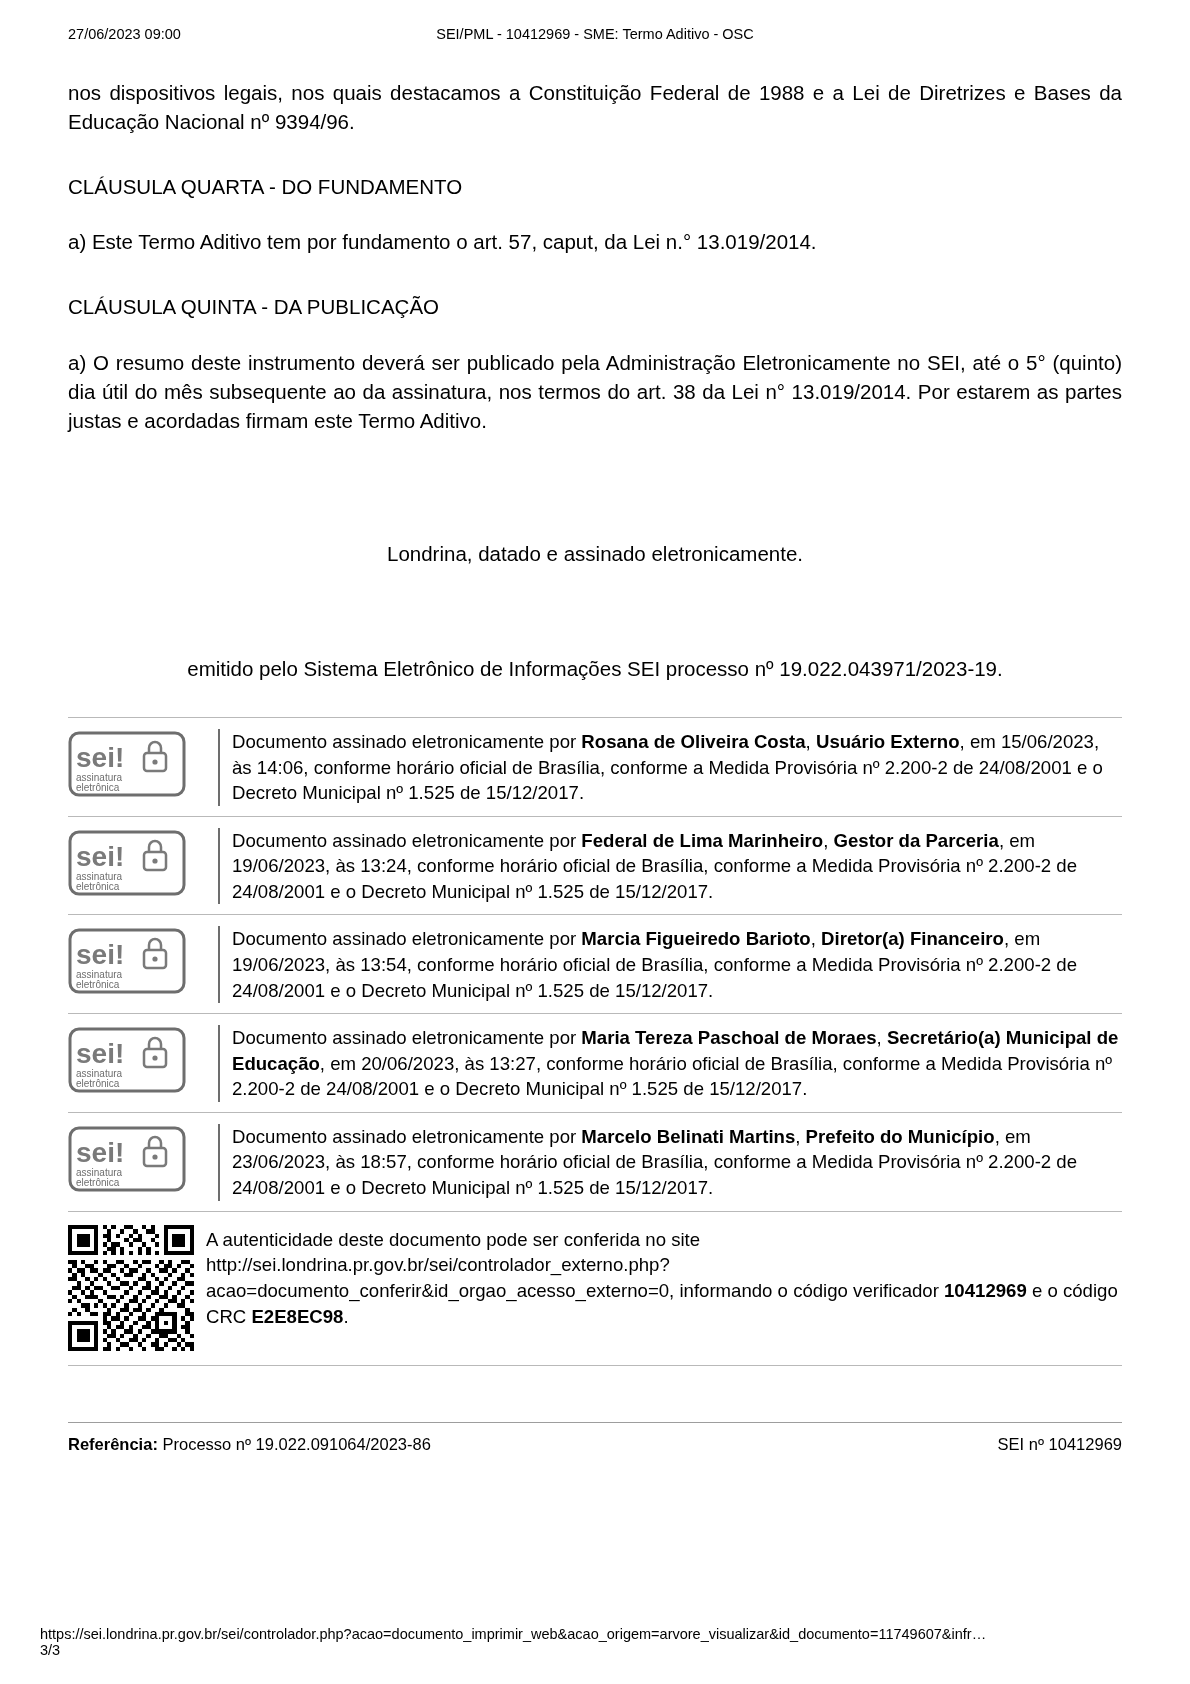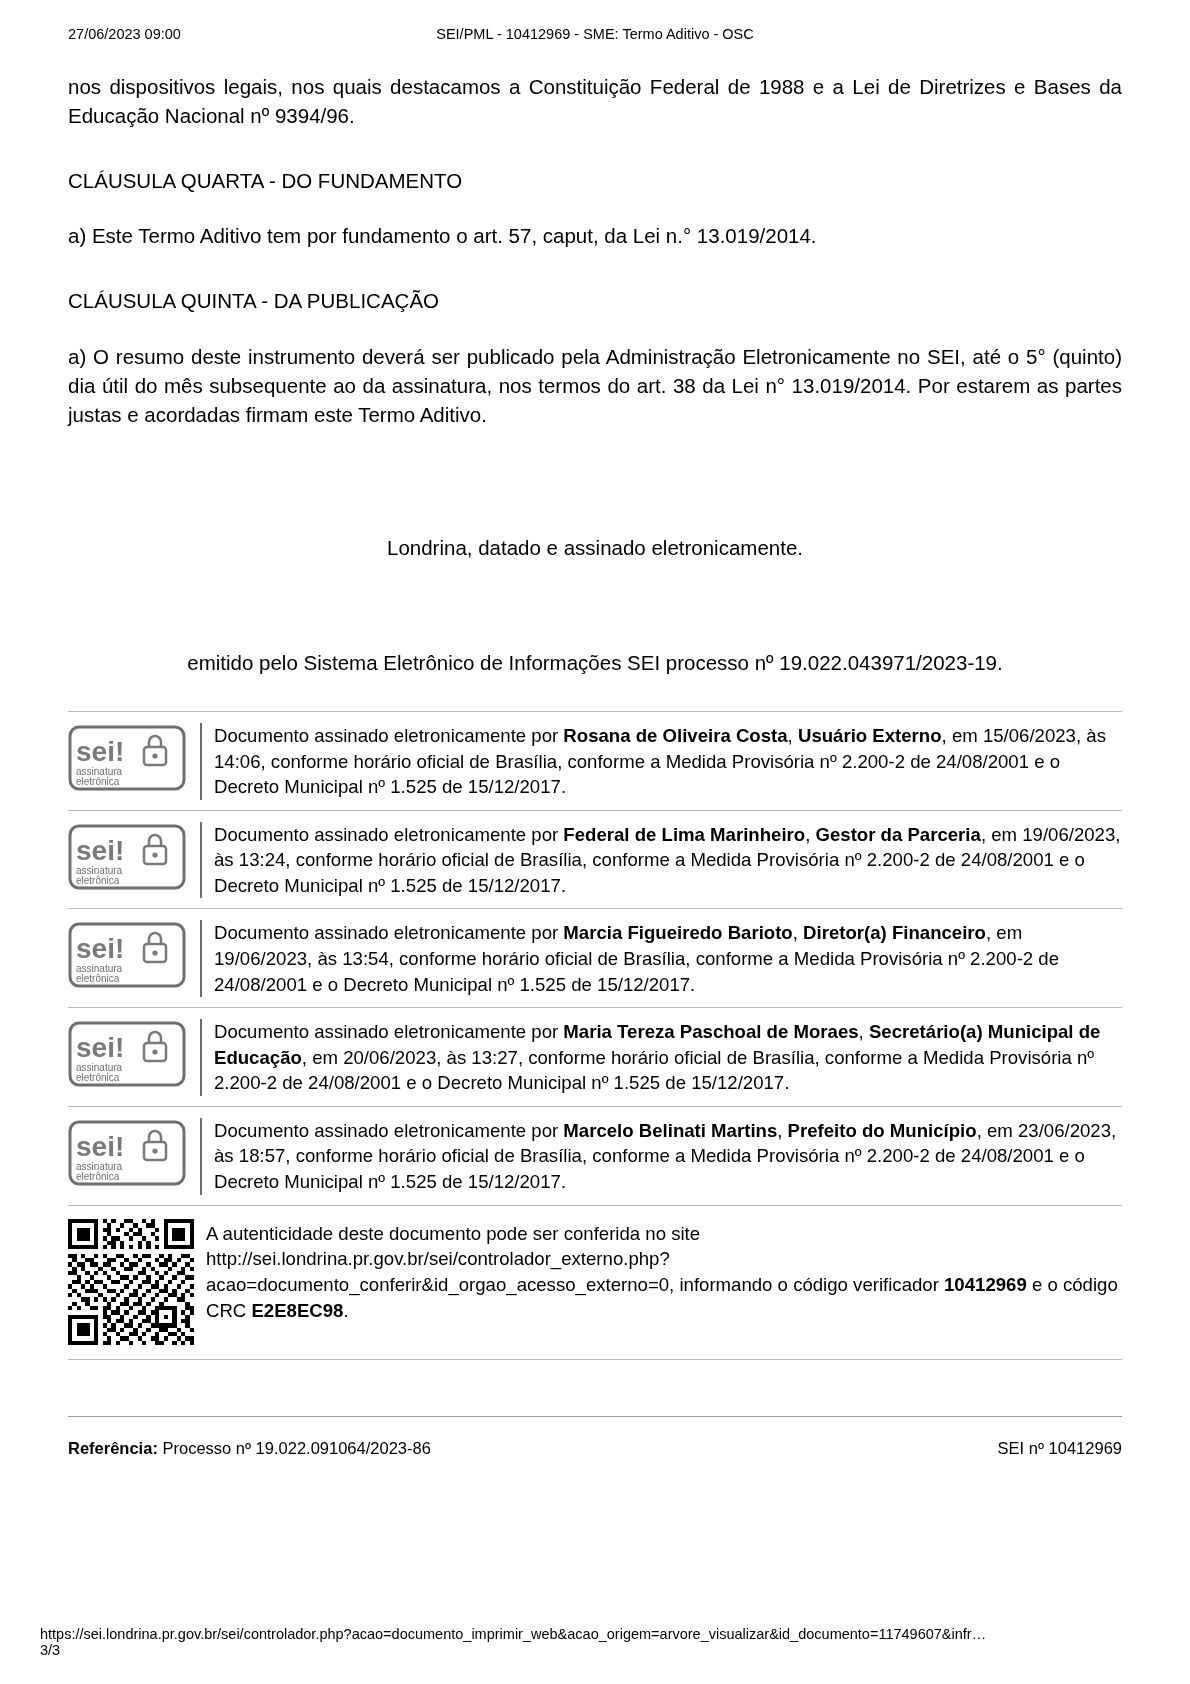--- a/index.html
+++ b/index.html
@@ -43,21 +43,21 @@
   .print-header .ph-title {
     position: absolute;
     left: 0;
     right: 0;
     text-align: center;
     white-space: nowrap;
   }
 
   
   .doc-body {
-    margin-top: 24px;
+    margin-top: 30px;
     font-size: 20.5px;
     line-height: 1.42;
     text-align: left;
   }
   .para {
     margin: 0 0 0 0;
     padding: 0;
     text-align: justify;
     text-justify: inter-word;
   }
@@ -88,21 +88,21 @@
     align-items: flex-start;
     padding: 11px 0 10px 0;
   }
   .sig-block:last-of-type {
     border-bottom: 1px solid #b9b9b9;
   }
   .sei-badge {
     flex: 0 0 auto;
     width: 118px;
     height: 66px;
-    margin-right: 14px;
+    margin-right: 32px;
     margin-top: 2px;
     position: relative;
   }
   .sei-badge svg { display: block; }
 
   .sig-text {
     flex: 1 1 auto;
     font-size: 18.6px;
     line-height: 1.375;
     border-left: 2px solid #6d6d6d;
@@ -131,21 +131,21 @@
     font-size: 18.6px;
     line-height: 1.38;
     padding-top: 2px;
   }
   .qr-text b { font-weight: bold; }
 
   
   .ref-footer {
     border-top: 1px solid #9d9d9d;
     margin-top: 56px;
-    padding-top: 22px;
+    padding-top: 12px;
     display: flex;
     justify-content: space-between;
     align-items: baseline;
     font-size: 16.5px;
   }
   .ref-footer .ref-left b { font-weight: bold; }
 
   
   .print-footer {
     position: absolute;

